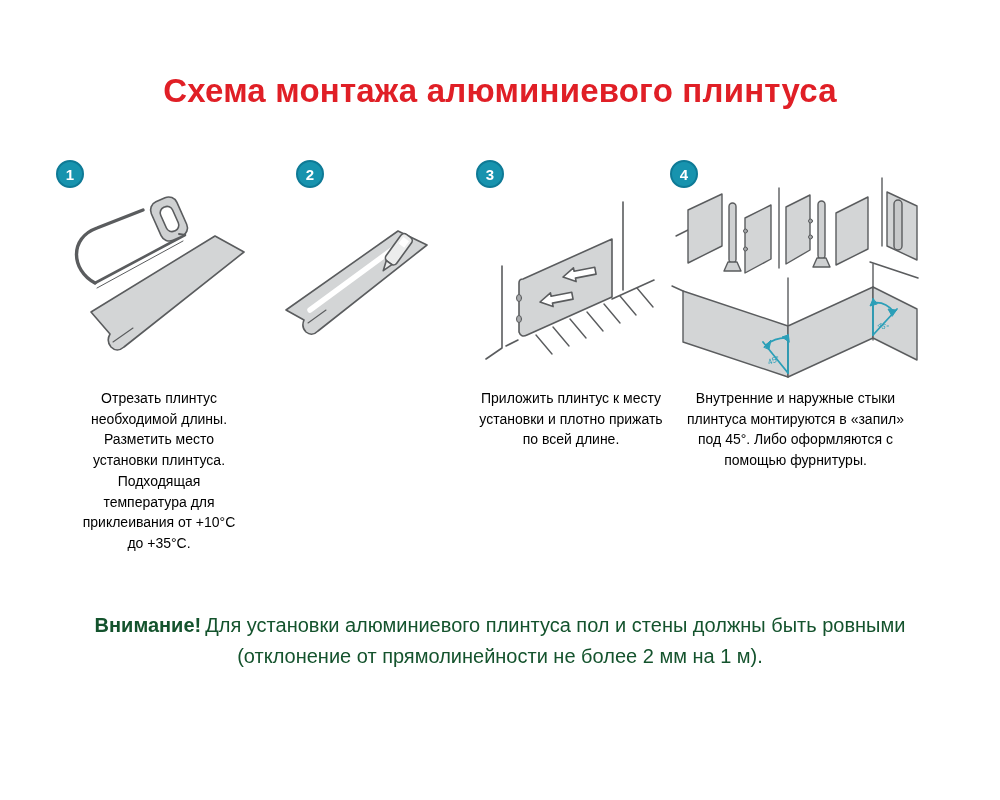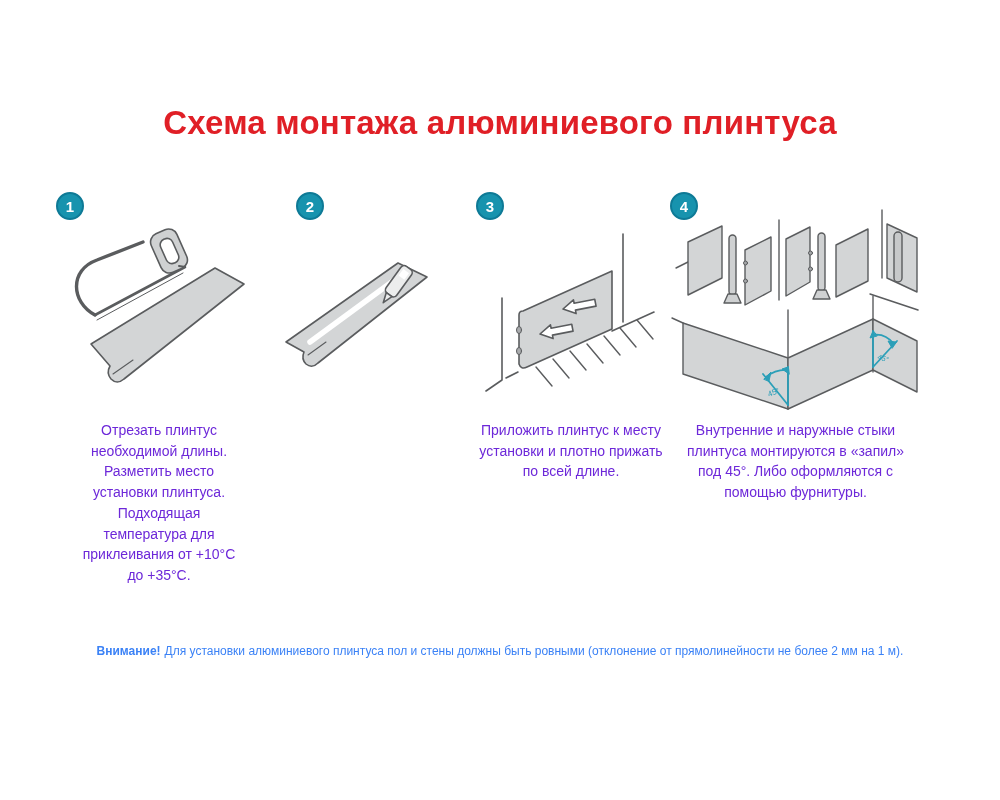--- a/index.html
+++ b/index.html
@@ -1,18 +1,18 @@
 <!DOCTYPE html>
 <html><head>
 <meta charset="utf-8">
 <style>
   * { margin: 0; padding: 0; box-sizing: border-box; }
   html, body { width: 1000px; height: 800px; background: #ffffff; overflow: hidden; }
   body { font-family: "Liberation Sans", sans-serif; }
-  .page { width: 1000px; height: 800px; padding-top: 104px; }
+  .page { width: 1000px; height: 800px; padding-top: 72px; }
 
   .title {
     text-align: center;
     font-size: 33px;
     font-weight: 800;
     letter-spacing: 0.2px;
     color: #e01f26;
   }
 
   .steps {
@@ -52,34 +52,34 @@
     align-items: center;
     justify-content: center;
   }
   .art svg { display: block; }
 
   .desc {
     margin: 14px auto 0;
     text-align: center;
     font-size: 14px;
     line-height: 1.48;
-    color: #6d28d9;
+    color: #000000;
   }
   .step:nth-child(1) .desc { max-width: 158px; }
   .step:nth-child(2) .desc { max-width: 172px; }
   .step:nth-child(3) .desc { max-width: 208px; margin-left: 18px; }
   .step:nth-child(4) .desc { max-width: 232px; }
 
   .notice {
     width: 874px;
     margin: 56px auto 0;
     text-align: center;
-    font-size: 12px;
+    font-size: 20px;
     line-height: 1.55;
-    color: #3b82f6;
+    color: #14532d;
   }
   .notice strong { font-weight: 800; margin-right: 4px; }
 </style>
 </head>
 <body>
 
 <div class="page">
 
   <h1 class="title">Схема монтажа алюминиевого плинтуса</h1>
 

